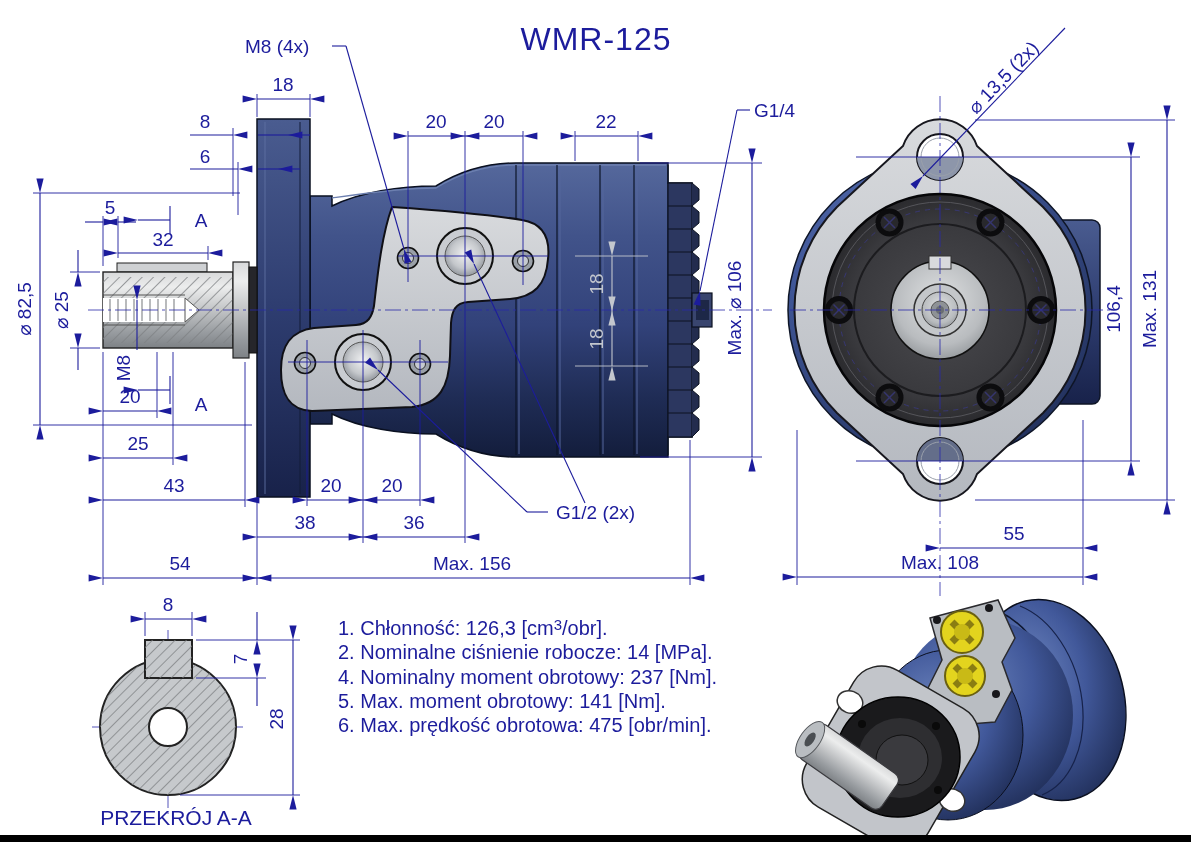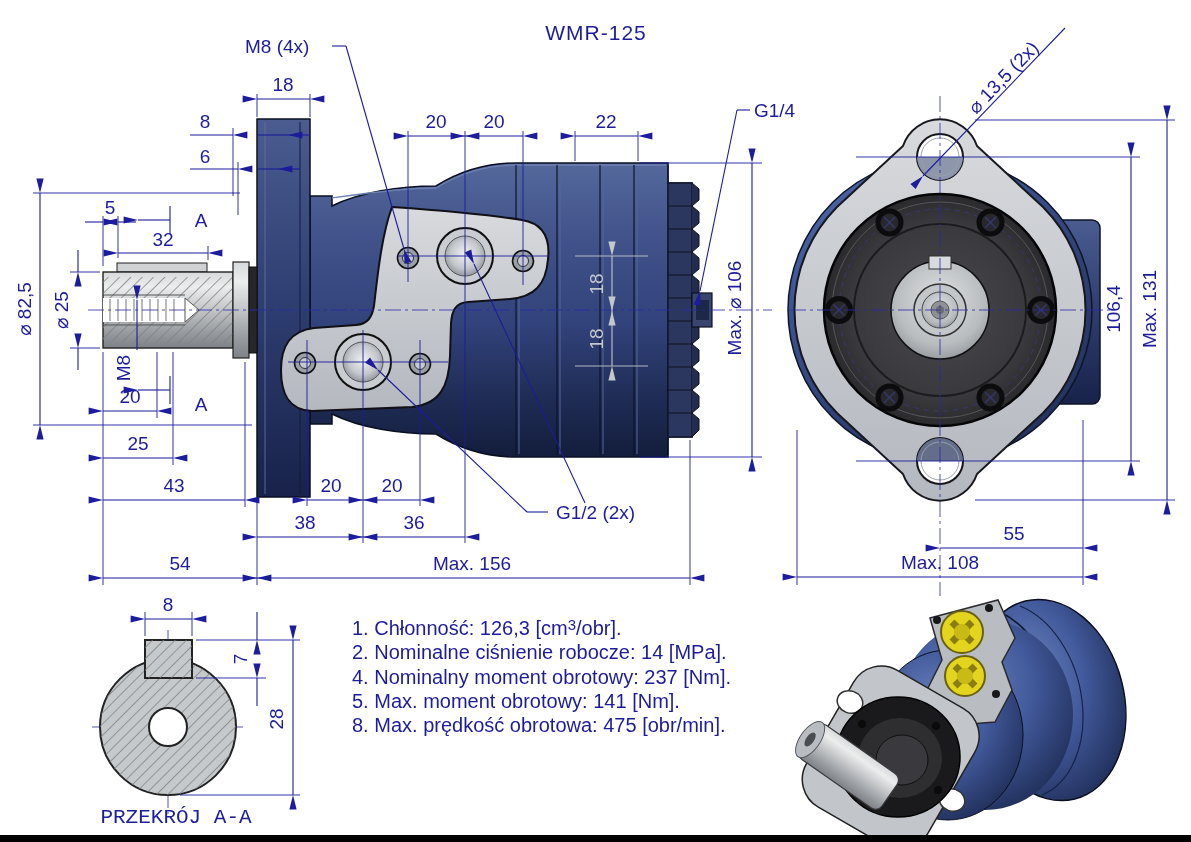--- a/index.html
+++ b/index.html
@@ -1,25 +1,25 @@
 <!DOCTYPE html>
 <html><head>
 <meta charset="utf-8">
 <style>
   html,body{margin:0;padding:0;background:#fff;}
   #page{position:relative;width:1191px;height:842px;background:#ffffff;overflow:hidden;
         font-family:"Liberation Sans","DejaVu Sans",sans-serif;}
   #drawing{position:absolute;left:0;top:0;}
   #title{position:absolute;left:446px;top:21px;width:300px;text-align:center;
-         font-size:21px;letter-spacing:1px;color:#1c1c9c;}
+         font-size:32px;letter-spacing:1px;color:#1c1c9c;}
   #specs{position:absolute;left:338px;top:616px;width:440px;font-size:20px;
-         line-height:24.3px;color:#1c1c9c;white-space:nowrap;margin-left:14px;}
+         line-height:24.3px;color:#1c1c9c;white-space:nowrap;}
   #specs sup{font-size:15px;vertical-align:5px;line-height:0;}
   #section-title{position:absolute;left:86px;top:806px;width:180px;text-align:center;
-         font-family:Liberation Mono, monospace;font-size:21px;color:#1c1c9c;}
+         font-family:Liberation Sans, sans-serif;font-size:21px;color:#1c1c9c;}
   #bottom-bar{position:absolute;left:0;top:835px;width:1191px;height:7px;background:#000;}
   text{font-family:"Liberation Sans","DejaVu Sans",sans-serif;font-size:19px;fill:#1c1c9c;}
   .dim{stroke:#1c1c9c;stroke-width:1.1;fill:none;}
   .ext{stroke:#1c1c9c;stroke-width:0.9;fill:none;}
   .cl{stroke:#2828a8;stroke-width:0.8;fill:none;stroke-dasharray:16 4 3 4;}
   .dimL{stroke:#c3c7ce;stroke-width:1.1;fill:none;}
   .extL{stroke:#c3c7ce;stroke-width:0.9;fill:none;}
   .tL{fill:#c3c7ce;}
 </style>
 </head>
@@ -464,20 +464,20 @@
   </g>
 </svg>
 
 <div id="title">WMR-125</div>
 
 <div id="specs">
   <div class="spec-row"><span>1. Chłonność: 126,3 [cm</span><sup>3</sup><span>/obr].</span></div>
   <div class="spec-row"><span>2. Nominalne ciśnienie robocze: 14 [MPa].</span></div>
   <div class="spec-row"><span>4. Nominalny moment obrotowy: 237 [Nm].</span></div>
   <div class="spec-row"><span>5. Max. moment obrotowy: 141 [Nm].</span></div>
-  <div class="spec-row"><span>8. Max. prędkość obrotowa: 475 [obr/min].</span></div>
+  <div class="spec-row"><span>6. Max. prędkość obrotowa: 475 [obr/min].</span></div>
 </div>
 
 <div id="section-title">PRZEKRÓJ A-A</div>
 
 <div id="bottom-bar"></div>
 
 </div>
 
 </body></html>

